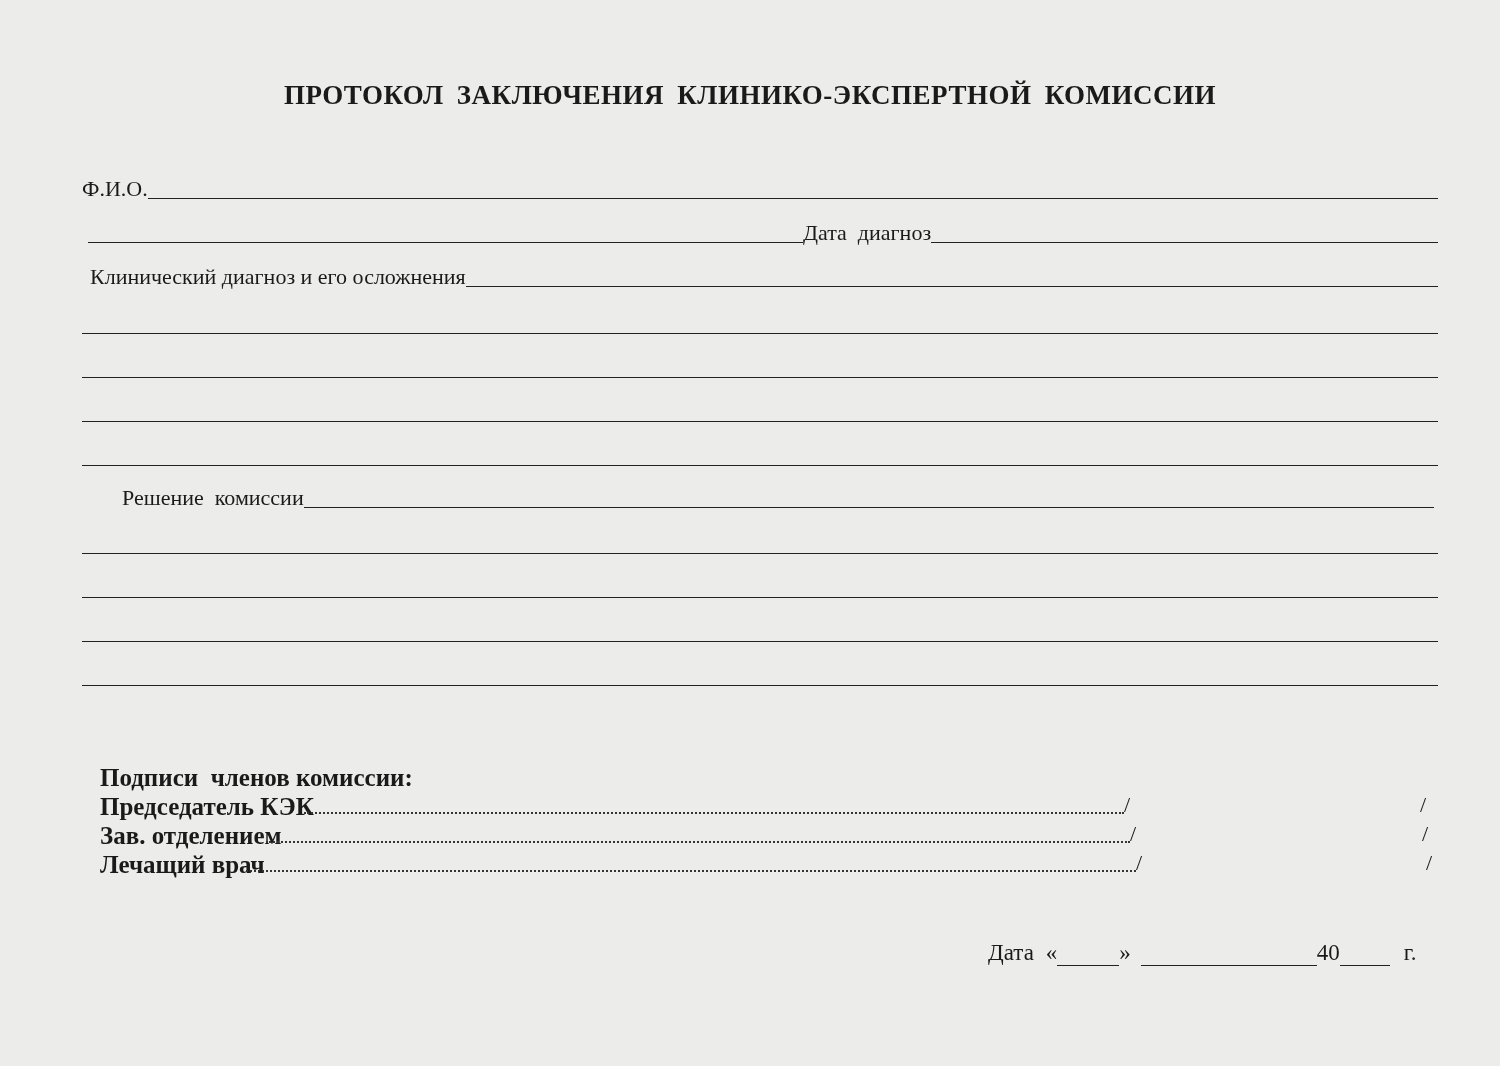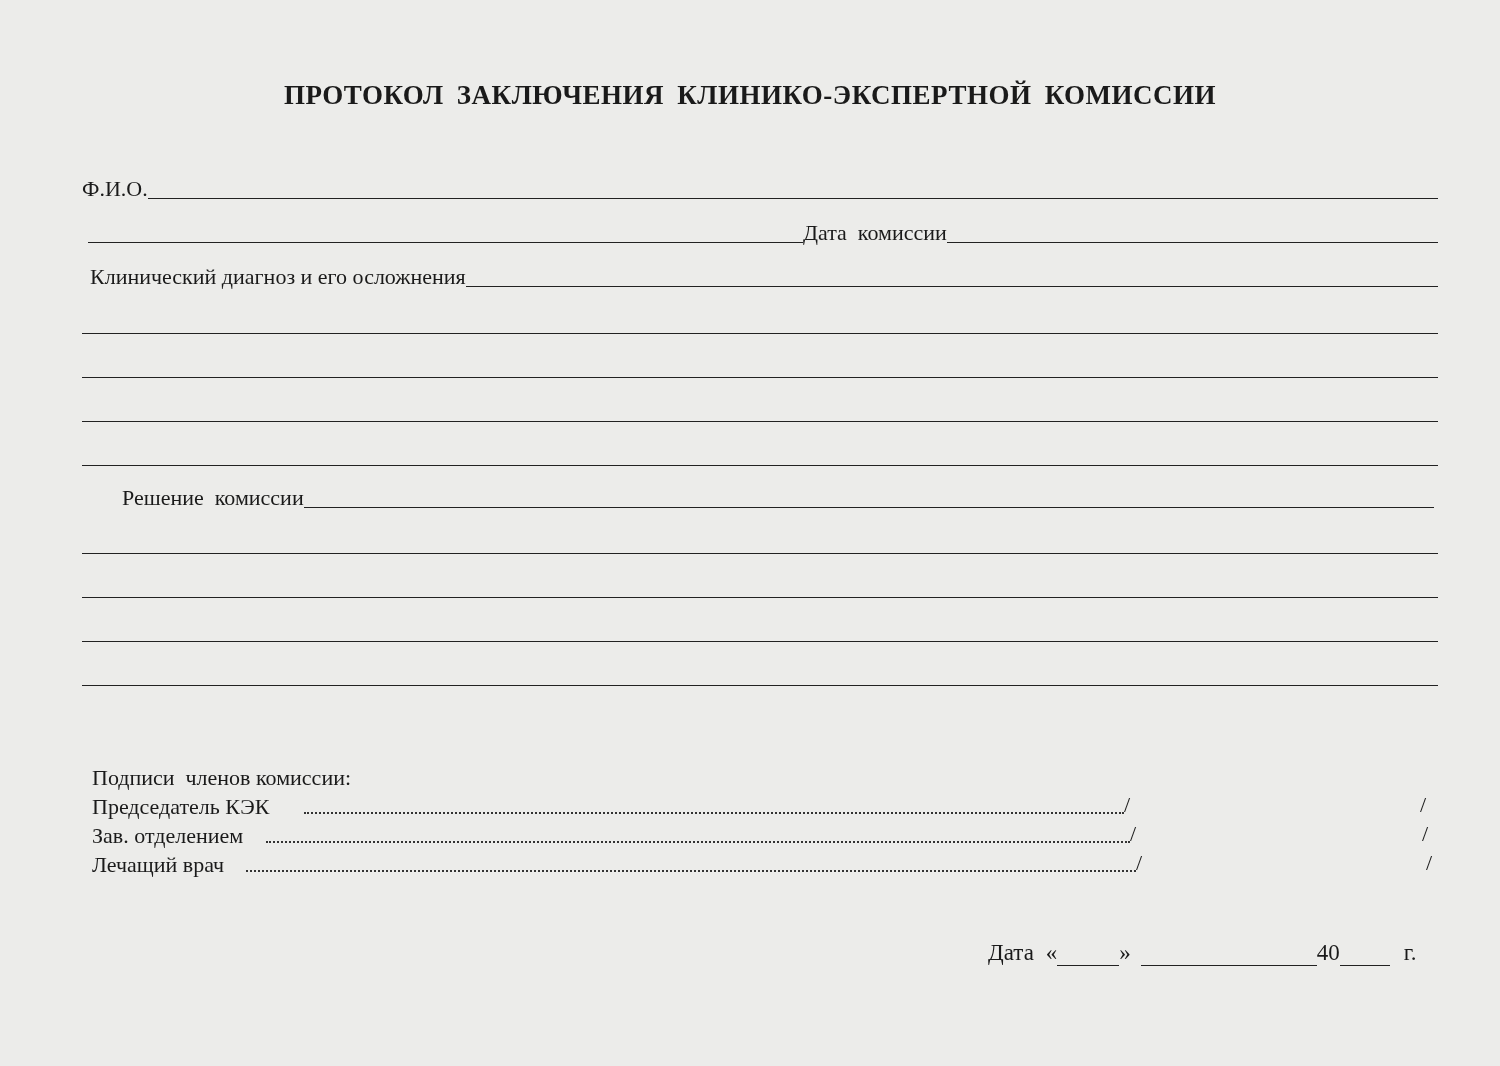--- a/index.html
+++ b/index.html
@@ -10,39 +10,39 @@
     color:#1a1a1a;
   }
   .title {
     position:absolute; left:0; width:1500px; top:80px; text-align:center;
     font-weight:bold; font-size:27px; letter-spacing:0.5px; word-spacing:6px;
   }
   .row { position:absolute; left:82px; right:62px; display:flex; align-items:flex-end; font-size:22px; }
   .lbl { white-space:pre; line-height:24px; }
   .fill { flex:1; border-bottom:1.5px solid #222; height:22px; margin-bottom:2px; }
   .line { position:absolute; left:82px; right:62px; border-bottom:1.5px solid #222; height:0; }
-  .sig { position:absolute; left:92px; font-size:22px; line-height:28px; white-space:pre; }
+  .sig { position:absolute; left:100px; font-size:25px; line-height:28px; white-space:pre;font-weight:bold; }
   .dots { position:absolute; border-bottom:2px dotted #333; height:0; }
   .slash { position:absolute; font-size:22px; }
   .date-row { position:absolute; top:940px; left:988px; font-size:23px; white-space:pre; display:flex; align-items:flex-end;justify-content:flex-end; }
   .ul { display:inline-block; border-bottom:1.5px solid #222; height:22px; }
 </style>
 </head>
 <body>
 
 <div class="title">ПРОТОКОЛ  ЗАКЛЮЧЕНИЯ  КЛИНИКО-ЭКСПЕРТНОЙ  КОМИССИИ</div>
 
 <div class="row" style="top:176px;">
   <span class="lbl">Ф.И.О.</span>
   <span class="fill"></span>
 </div>
 
 <div class="row" style="top:220px; left:88px;">
   <span class="fill" style="flex:0 0 715px;"></span>
-  <span class="lbl">Дата  комиссии</span>
+  <span class="lbl">Дата  диагноз</span>
   <span class="fill"></span>
 </div>
 
 <div class="row" style="top:264px;margin-left:8px;">
   <span class="lbl">Клинический диагноз и его осложнения</span>
   <span class="fill"></span>
 </div>
 <div class="line" style="top:333px;"></div>
 <div class="line" style="top:377px;"></div>
 <div class="line" style="top:421px;"></div>

